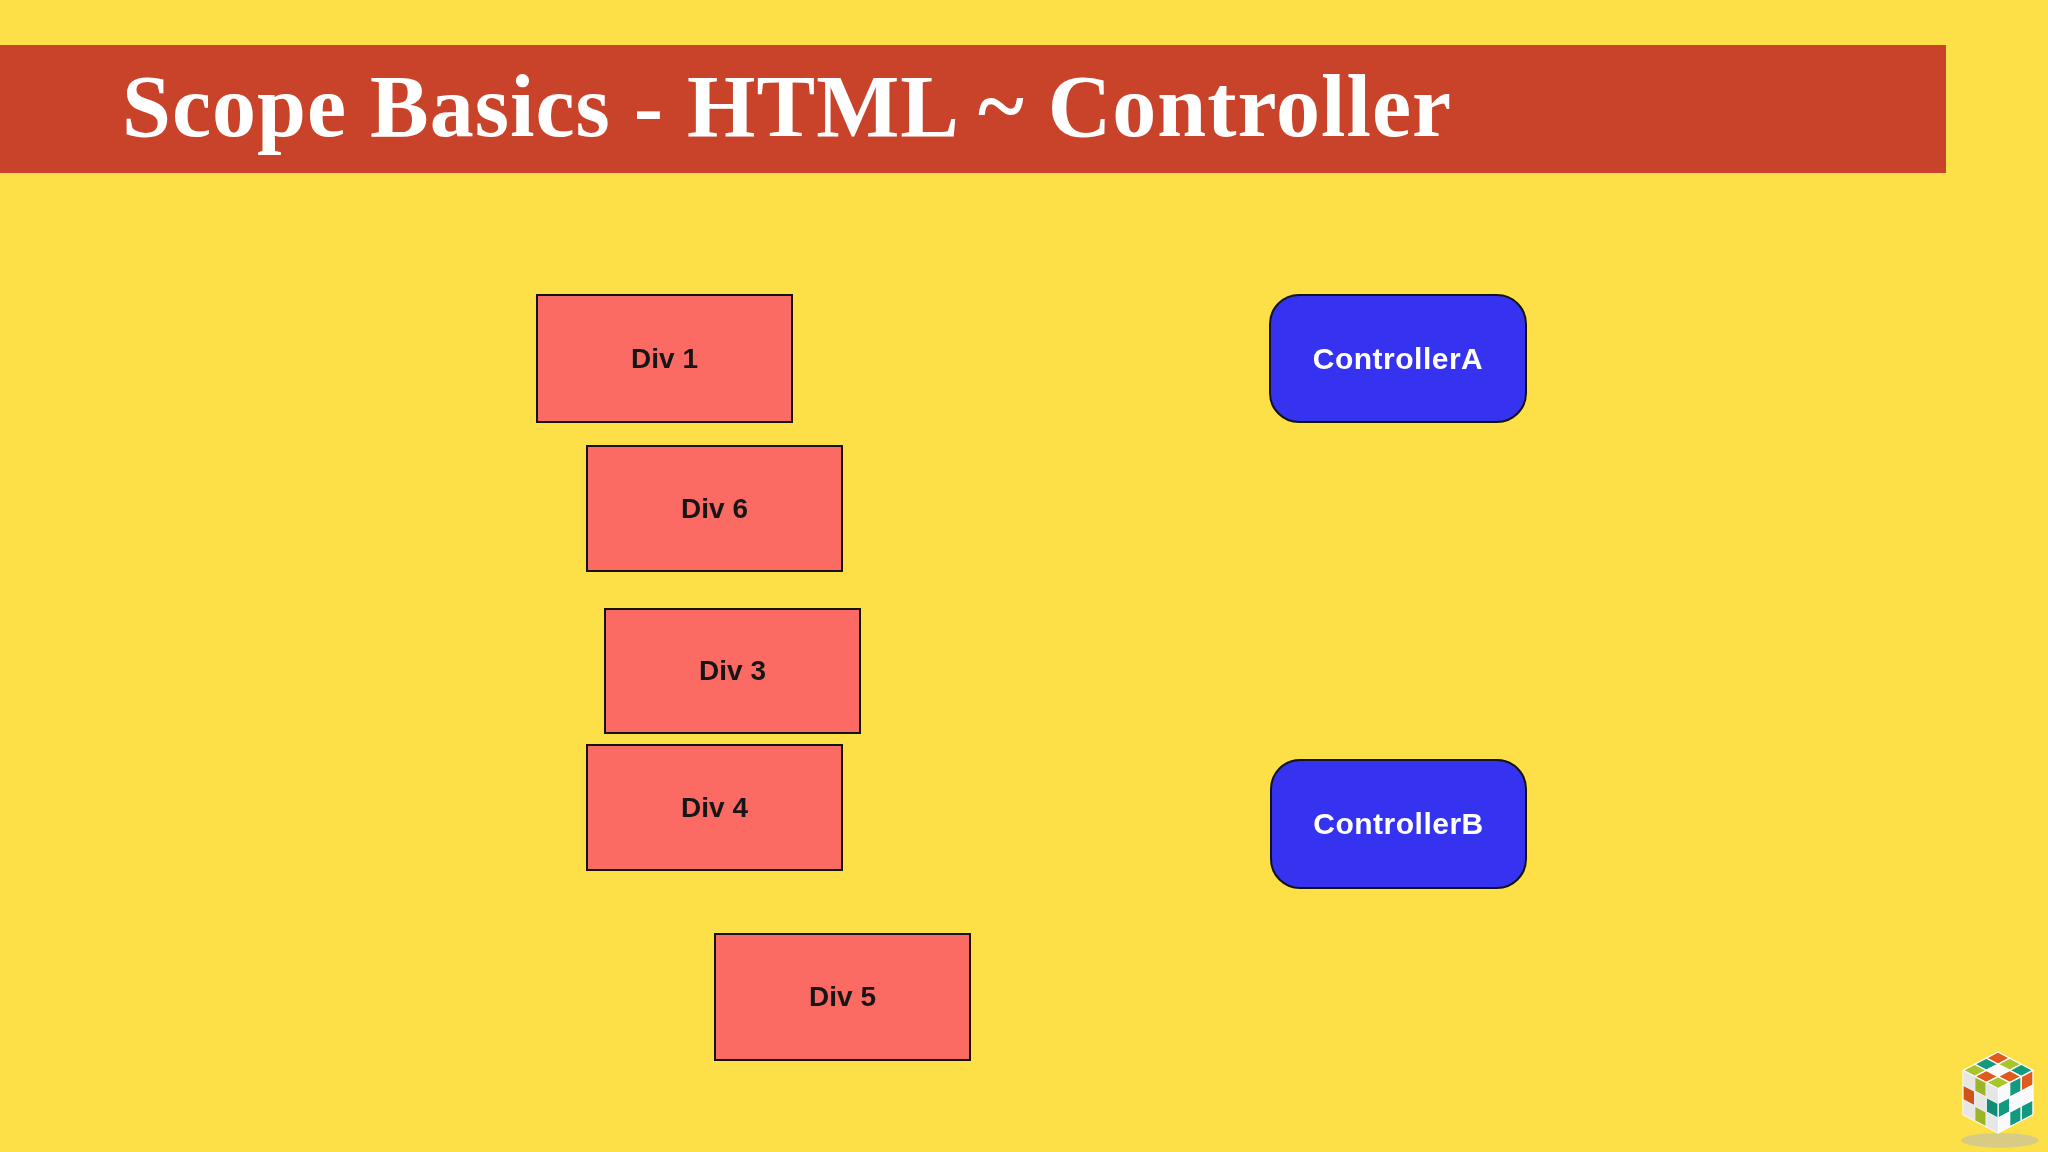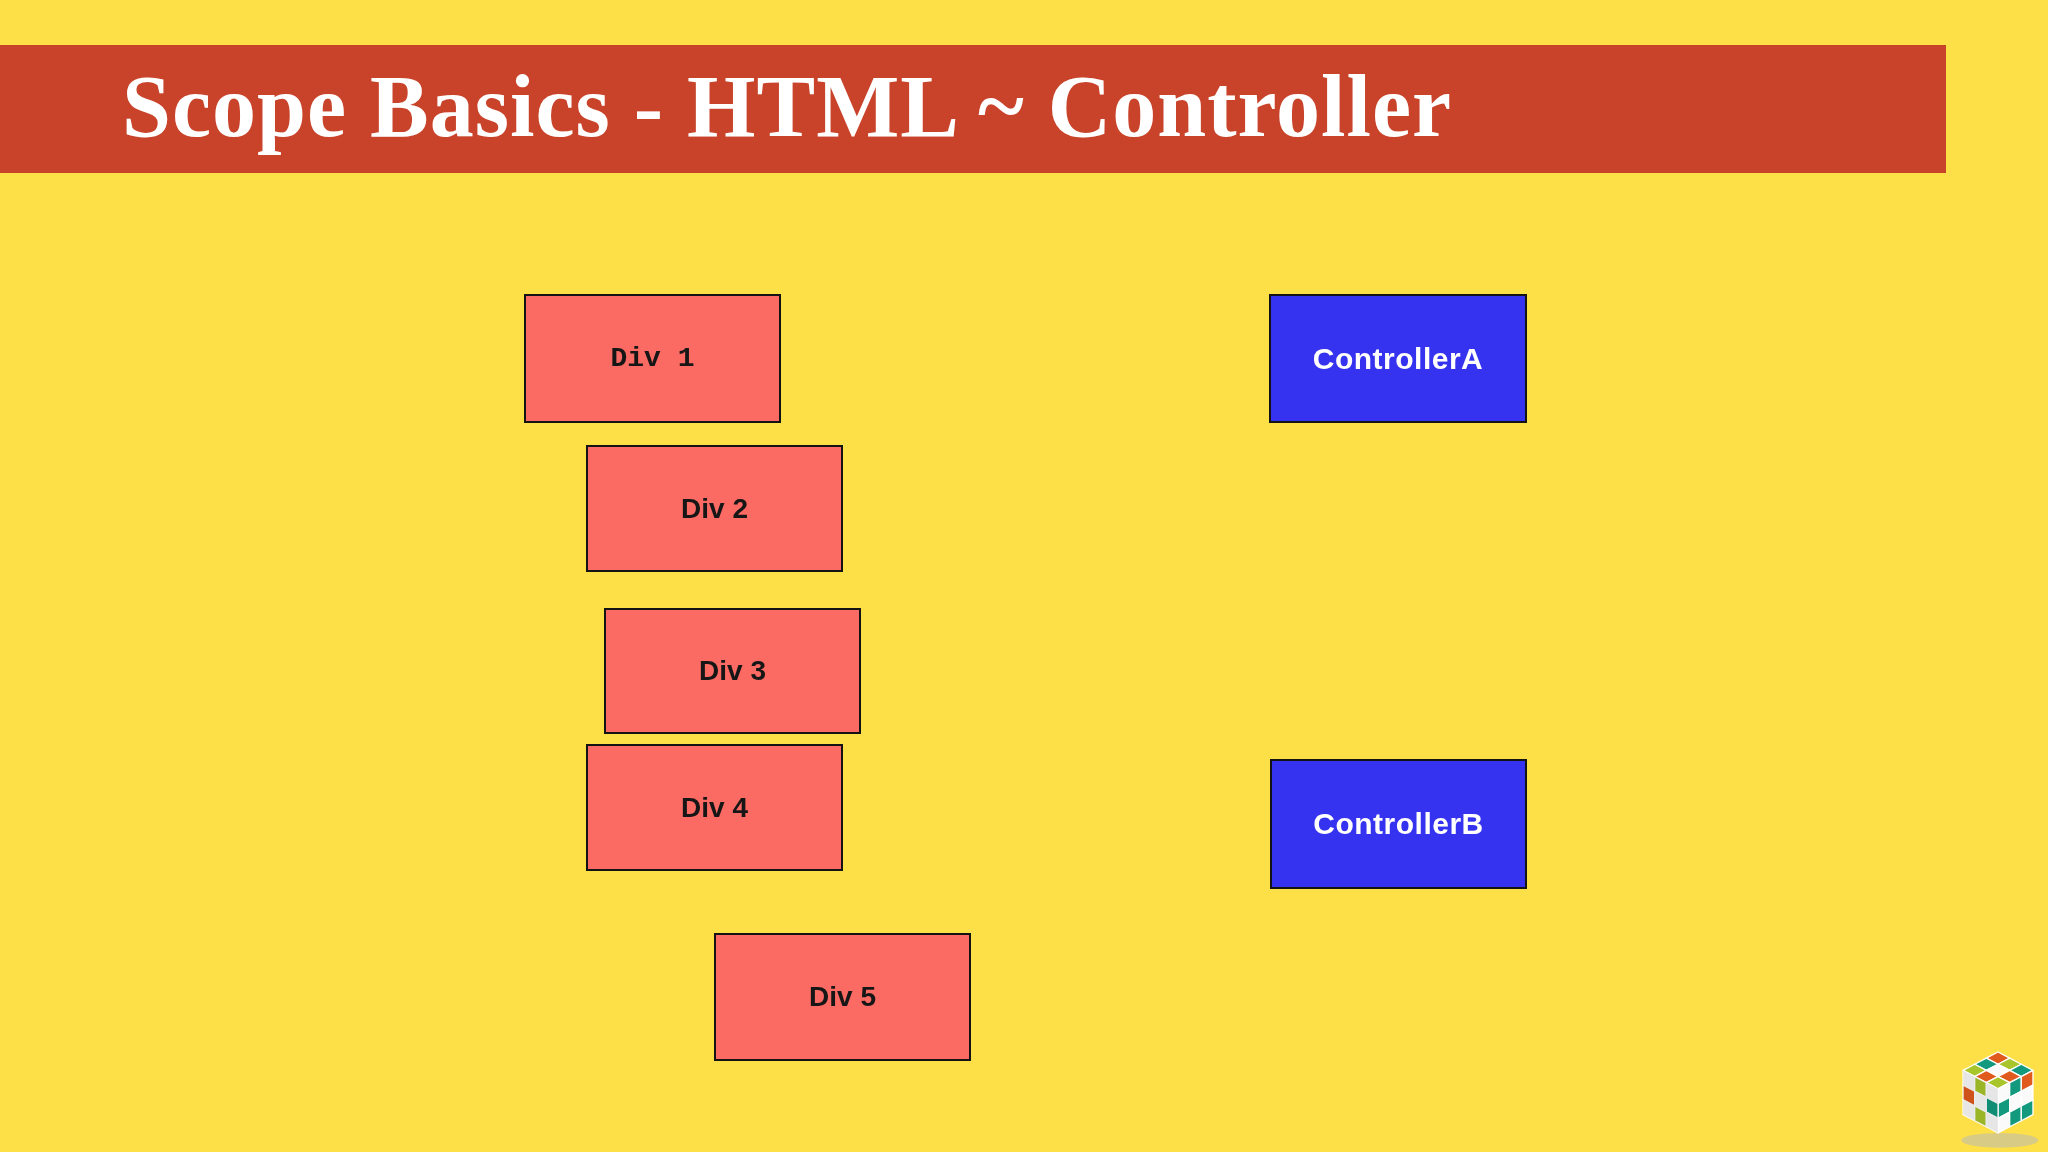--- a/index.html
+++ b/index.html
@@ -51,22 +51,23 @@
     color: #161616;
     font-weight: bold;
     font-size: 28px;
   }
   .ctrl-box {
     background: var(--controller-box-fill, #3533F0);
     color: #ffffff;
     font-weight: bold;
     font-size: 30px;
     letter-spacing: 0.5px;
+    border-radius: 30px;
   }
-  .pos-div1 { left: 524px; top: 294px; width: 257px; height: 129px; font-family: Liberation Mono, monospace; }
+  .pos-div1 { left: 536px; top: 294px; width: 257px; height: 129px; }
   .pos-div2 { left: 586px; top: 445px; width: 257px; height: 127px; }
   .pos-div3 { left: 604px; top: 594px; width: 257px; height: 126px; margin-top: 14px; }
   .pos-div4 { left: 586px; top: 744px; width: 257px; height: 127px; align-items: center; }
   .pos-div5 { left: 714px; top: 893px; width: 257px; height: 128px; margin-top: 40px; }
   .pos-ctrlA { left: 1269px; top: 294px; width: 258px; height: 129px; }
   .pos-ctrlB { left: 1270px; top: 743px; width: 257px; height: 130px; margin-top: 16px; }
 
   
   .footer-link {
     position: absolute;
@@ -93,21 +94,21 @@
 <div class="slide">
 
   <header class="title-bar">
     <h1>Scope Basics - HTML ~ Controller</h1>
   </header>
 
   <div class="box div-box pos-div1">
     <span>Div 1</span>
   </div>
   <div class="box div-box pos-div2">
-    <span>Div 2</span>
+    <span>Div 6</span>
   </div>
   <div class="box div-box pos-div3">
     <span>Div 3</span>
   </div>
   <div class="box div-box pos-div4">
     <span>Div 4</span>
   </div>
   <div class="box div-box pos-div5">
     <span>Div 5</span>
   </div>

